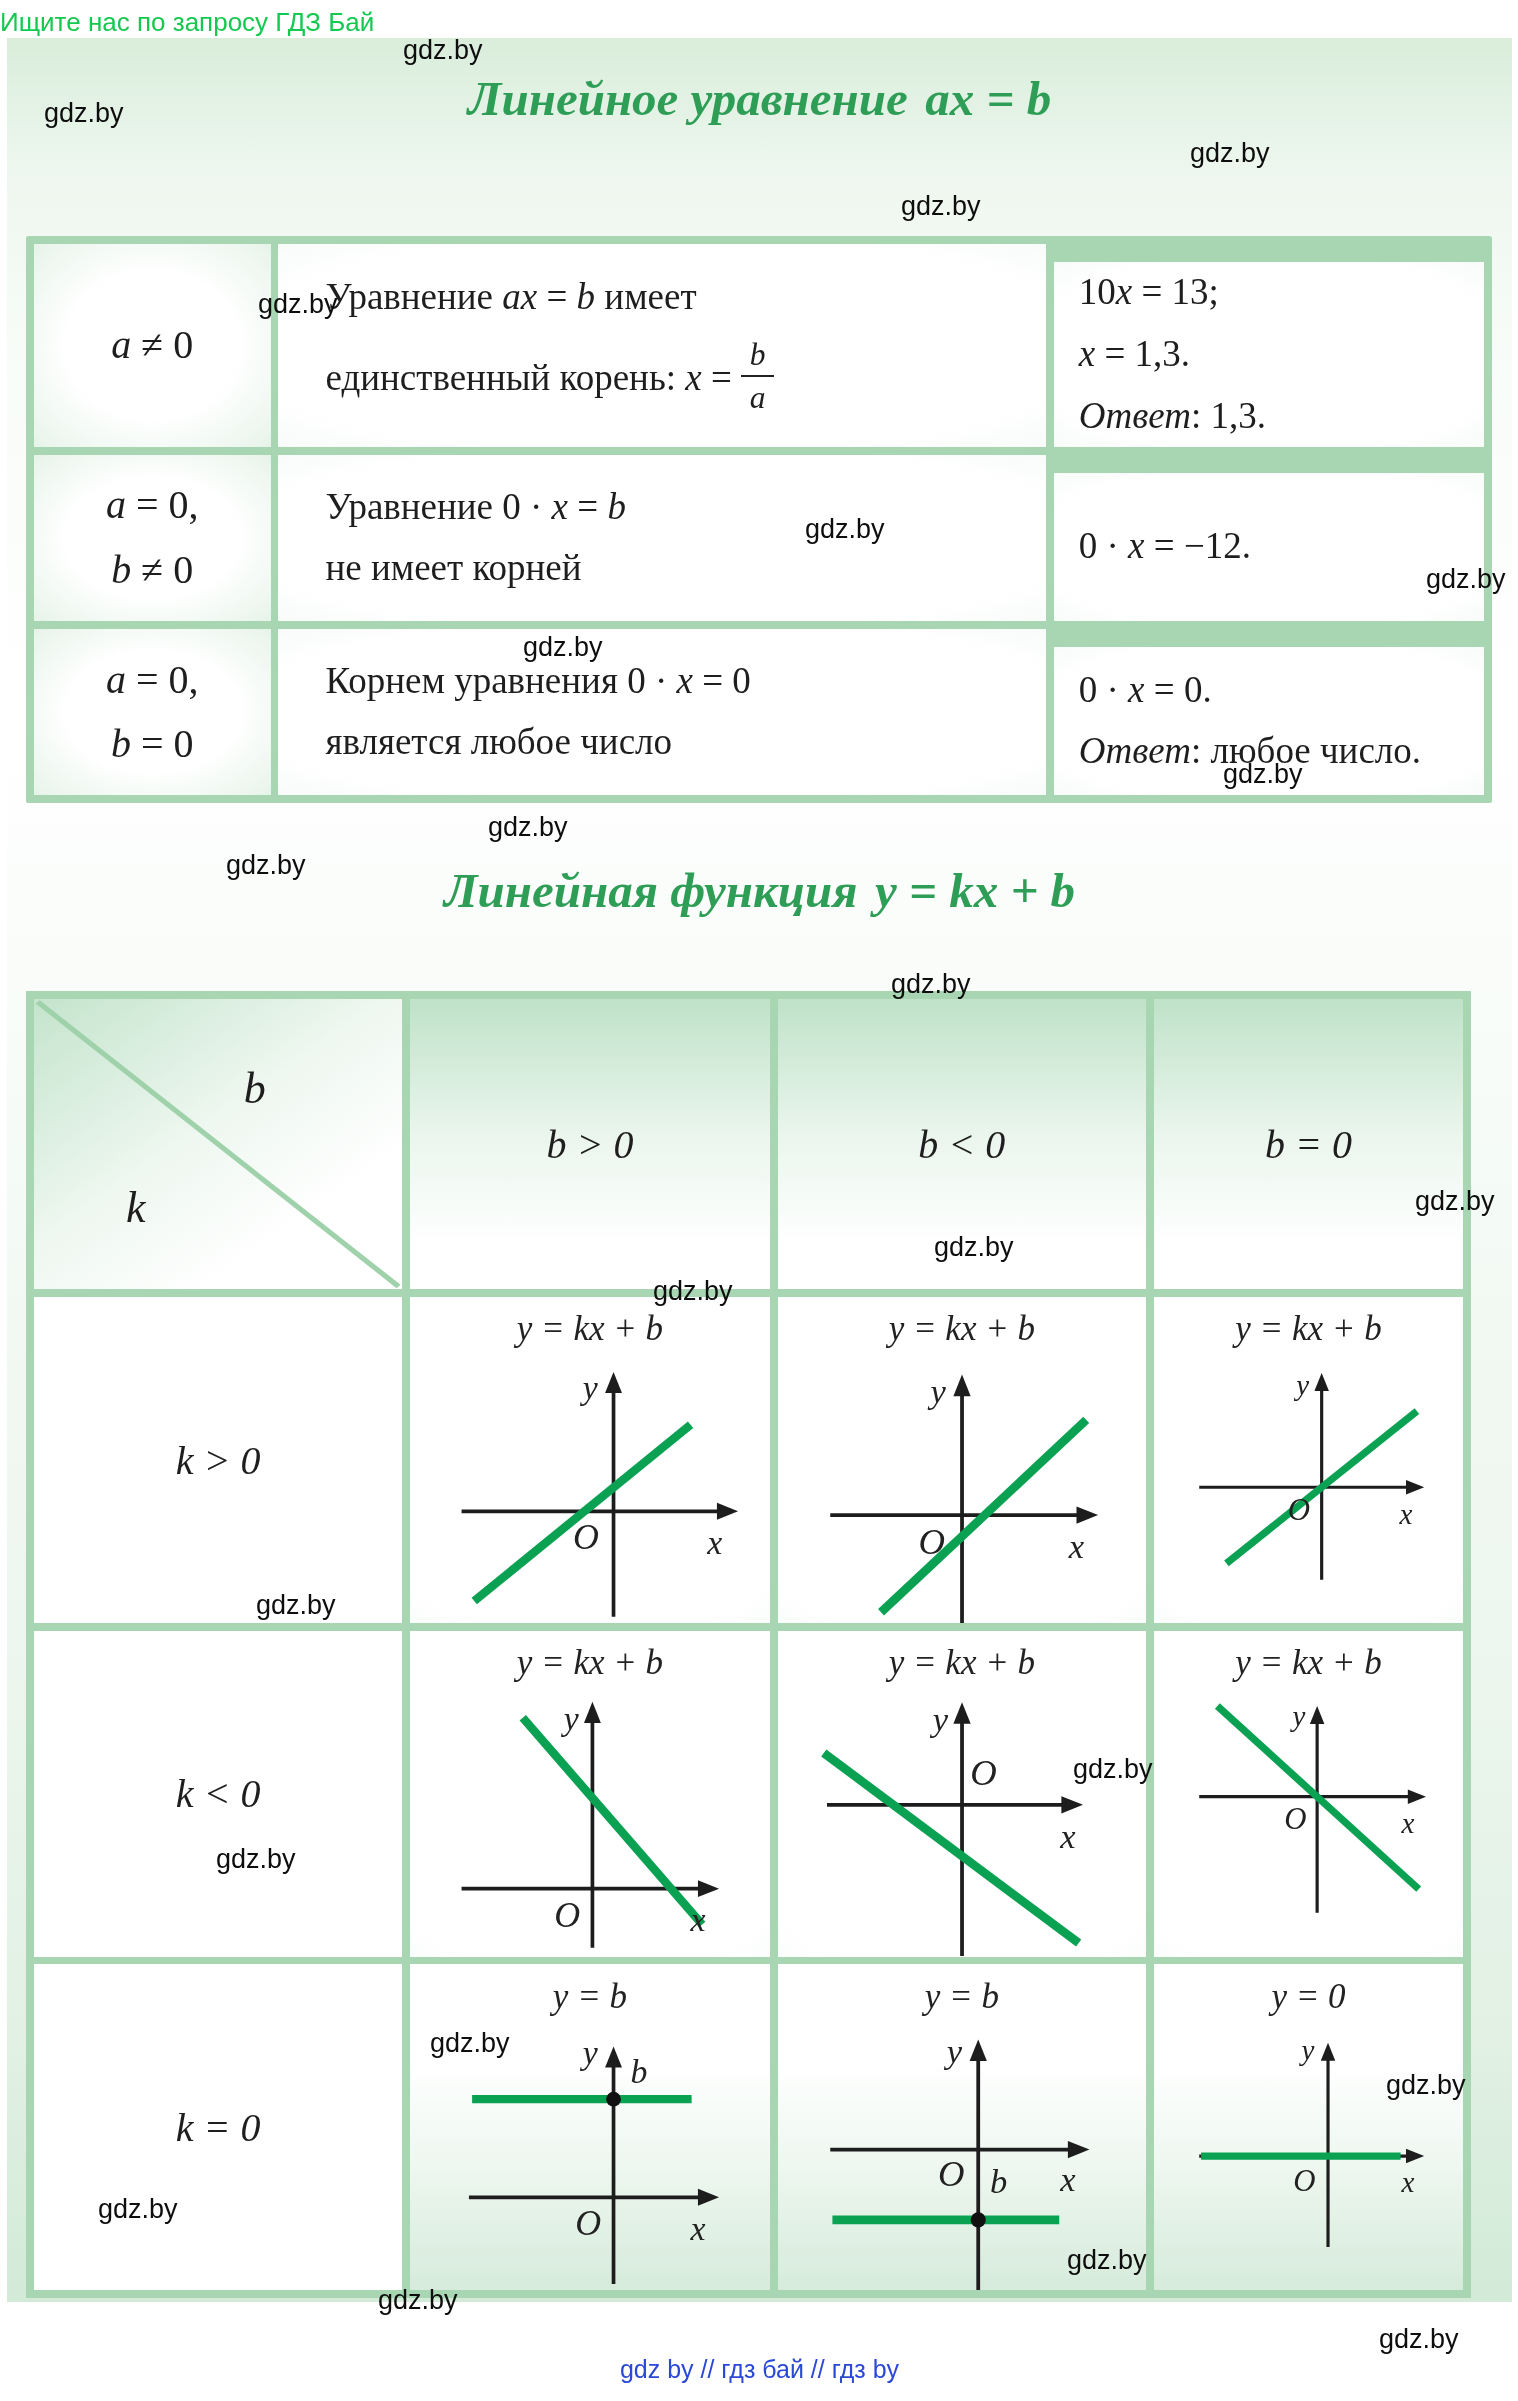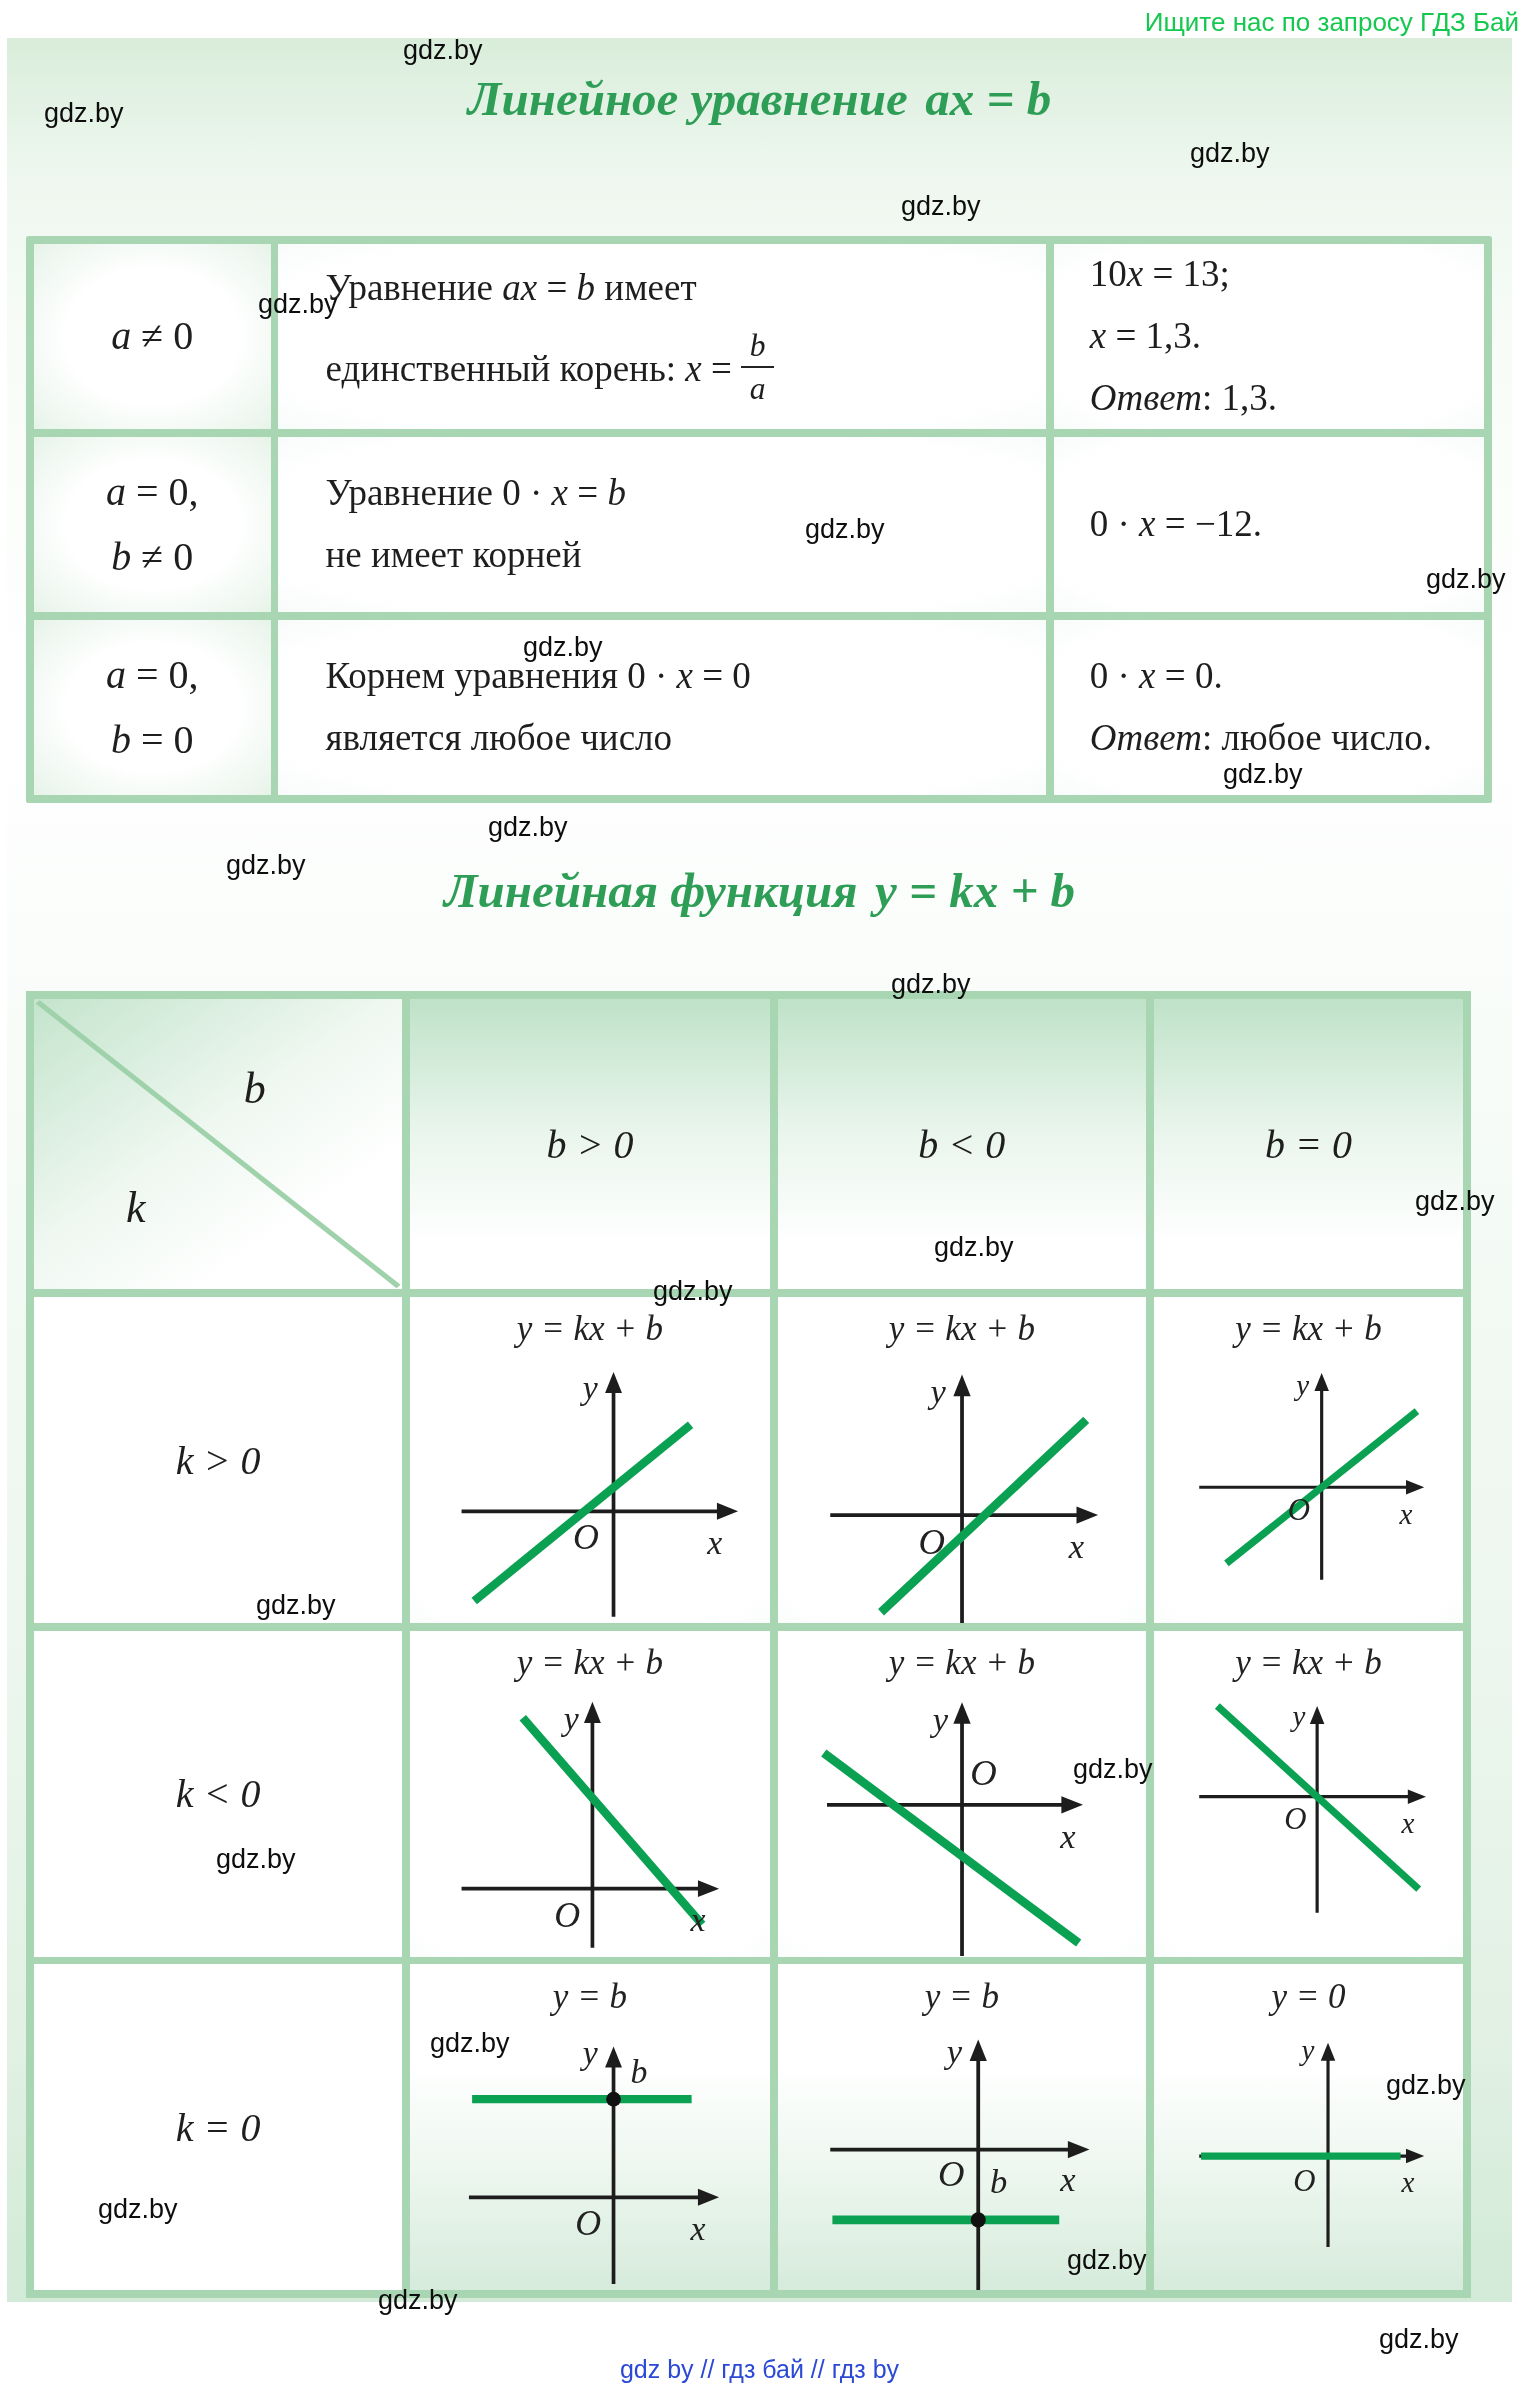--- a/index.html
+++ b/index.html
@@ -1,37 +1,37 @@
 <!DOCTYPE html>
 <html style="font-size:14px"><head>
 <meta charset="utf-8">
 <style>
   html,body{margin:0;padding:0;background:#fff;}
   .canvas{position:relative;width:1519px;height:2401px;background:#ffffff;overflow:hidden;
           font-family:"Liberation Serif",serif;color:#1e1e1e;}
-  .top-banner{position:absolute;top:7px;left:0;width:100%;text-align:right;
+  .top-banner{position:absolute;top:7px;left:0;width:100%;text-align:left;
           font-family:"Liberation Sans",sans-serif;font-size:26px;color:#15c84f;}
   .page{position:absolute;left:7px;top:38px;width:1505px;height:2264px;
           background:linear-gradient(180deg,#d9edda 0%,#eef7ef 6%,#f8fcf8 14%,#ffffff 30%,
                      #f4faf5 52%,#ecf6ee 72%,#e2f1e4 88%,#d2ead7 100%);}
   .title{position:absolute;width:100%;text-align:center;color:#2e9e57;
           font-style:italic;font-weight:bold;font-size:49px;white-space:nowrap;}
   .t1{top:31.5px;}
   .t2{top:824px;}
   .title .math{padding-left:17.5px;}
   
   #eq-table{position:absolute;left:19px;top:198px;width:1466px;height:567px;display:grid;
           grid-template-columns:16.5fr 53.5fr 30fr;grid-template-rows:1fr 1fr 1fr;
           gap:7.9px;padding:7.9px;background:#a9d6b2;box-sizing:border-box;border-radius:2.6px;}
   .eq-cell{display:flex;flex-direction:column;justify-content:center;font-size:37px;
           background:radial-gradient(ellipse 130% 130% at 50% 50%,#ffffff 42%,#f2f9f4 64%,#dcefe1 84%,#c6e4ce 100%);}
   .eq-cond{align-items:center;font-size:40px;
           background:radial-gradient(ellipse 120% 120% at 50% 50%,#ffffff 30%,#eaf5ec 55%,#cfe9d6 78%,#b7dec1 100%);}
   .eq-desc{padding-left:47px;}
-  .eq-ex{padding-left:36px;}
+  .eq-ex{padding-left:25px;margin-top:18px;}
   .eq-line{margin:11.4px 0;line-height:1.05;white-space:nowrap;}
   .it{font-style:italic;}
   .frac{display:inline-block;text-align:center;vertical-align:-0.55em;line-height:1;font-style:italic;font-size:31.5px;}
   .frac .num{display:block;padding:0 8.7px 4.4px;border-bottom:2.6px solid #222;}
   .frac .den{display:block;padding-top:4.4px;}
   
   #fn-table{position:absolute;left:19px;top:953px;width:1445px;height:1307px;display:grid;
           grid-template-columns:26.2fr 25.6fr 26.2fr 22fr;grid-template-rows:348fr 378fr 384fr 352fr;
           gap:7.9px;padding:7.9px;background:#a9d6b2;box-sizing:border-box;}
   .fn-cell{position:relative;background:#ffffff;}

